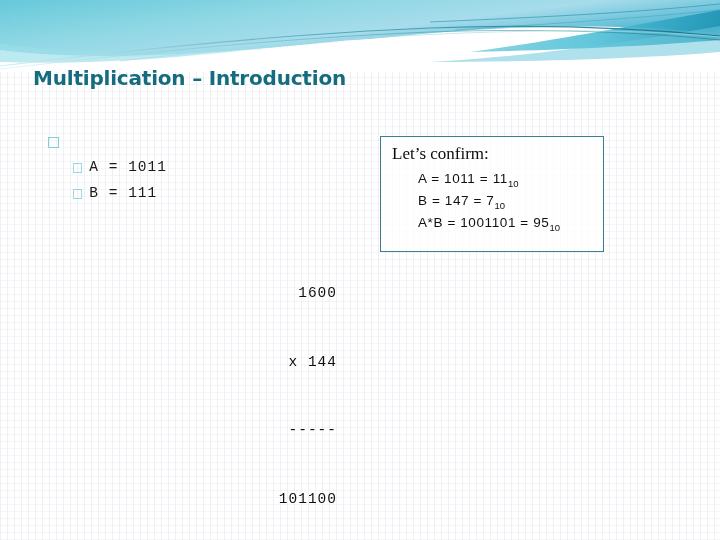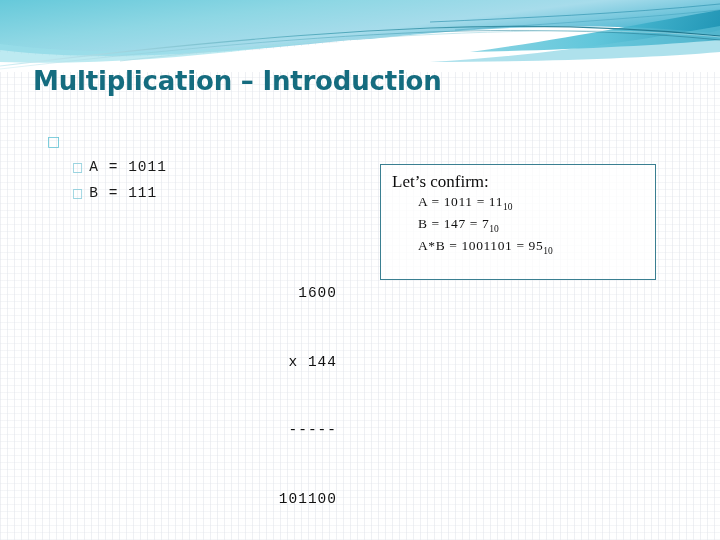--- a/index.html
+++ b/index.html
@@ -36,21 +36,21 @@
     overflow: hidden;
   }
   #banner svg { display: block; }
 
   
   #title {
     position: absolute;
     left: 33px;
     top: 66px;
     font-family: "DejaVu Sans", sans-serif;
-    font-size: 26px;
+    font-size: 20px;
     font-weight: bold;
     color: #156c7f;
     letter-spacing: -0.2px;
     white-space: nowrap;
   }
 
   
   #bullets {
     position: absolute;
     left: 47px;
@@ -88,37 +88,38 @@
     font-family: "DejaVu Sans", sans-serif;
     font-size: 12px;
     color: #7fc8d8;
     letter-spacing: 0;
   }
 
   
   #confirm-box {
     position: absolute;
     left: 380px;
-    top: 164px;
-    width: 276px;
+    top: 136px;
+    width: 224px;
     height: 116px;
     box-sizing: border-box;
     border: 1.5px solid #3a7f91;
     background: rgba(255,255,255,0.75);
     padding: 7px 0 0 11px;
   }
   #confirm-title {
     font-family: "Liberation Serif", serif;
     font-size: 17px;
     color: #0c0c0c;
     line-height: 1.15;
   }
   #confirm-lines {
+    margin-top: 5px;
     margin-left: 26px;
-    font-family: Liberation Serif, serif;
+    font-family: Liberation Sans, sans-serif;
     font-size: 13.5px;
     color: #111111;
     line-height: 1.52;
     letter-spacing: 0.6px;
     white-space: nowrap;
   }
   #confirm-lines sub {
     font-size: 9.5px;
     letter-spacing: 0;
   }

